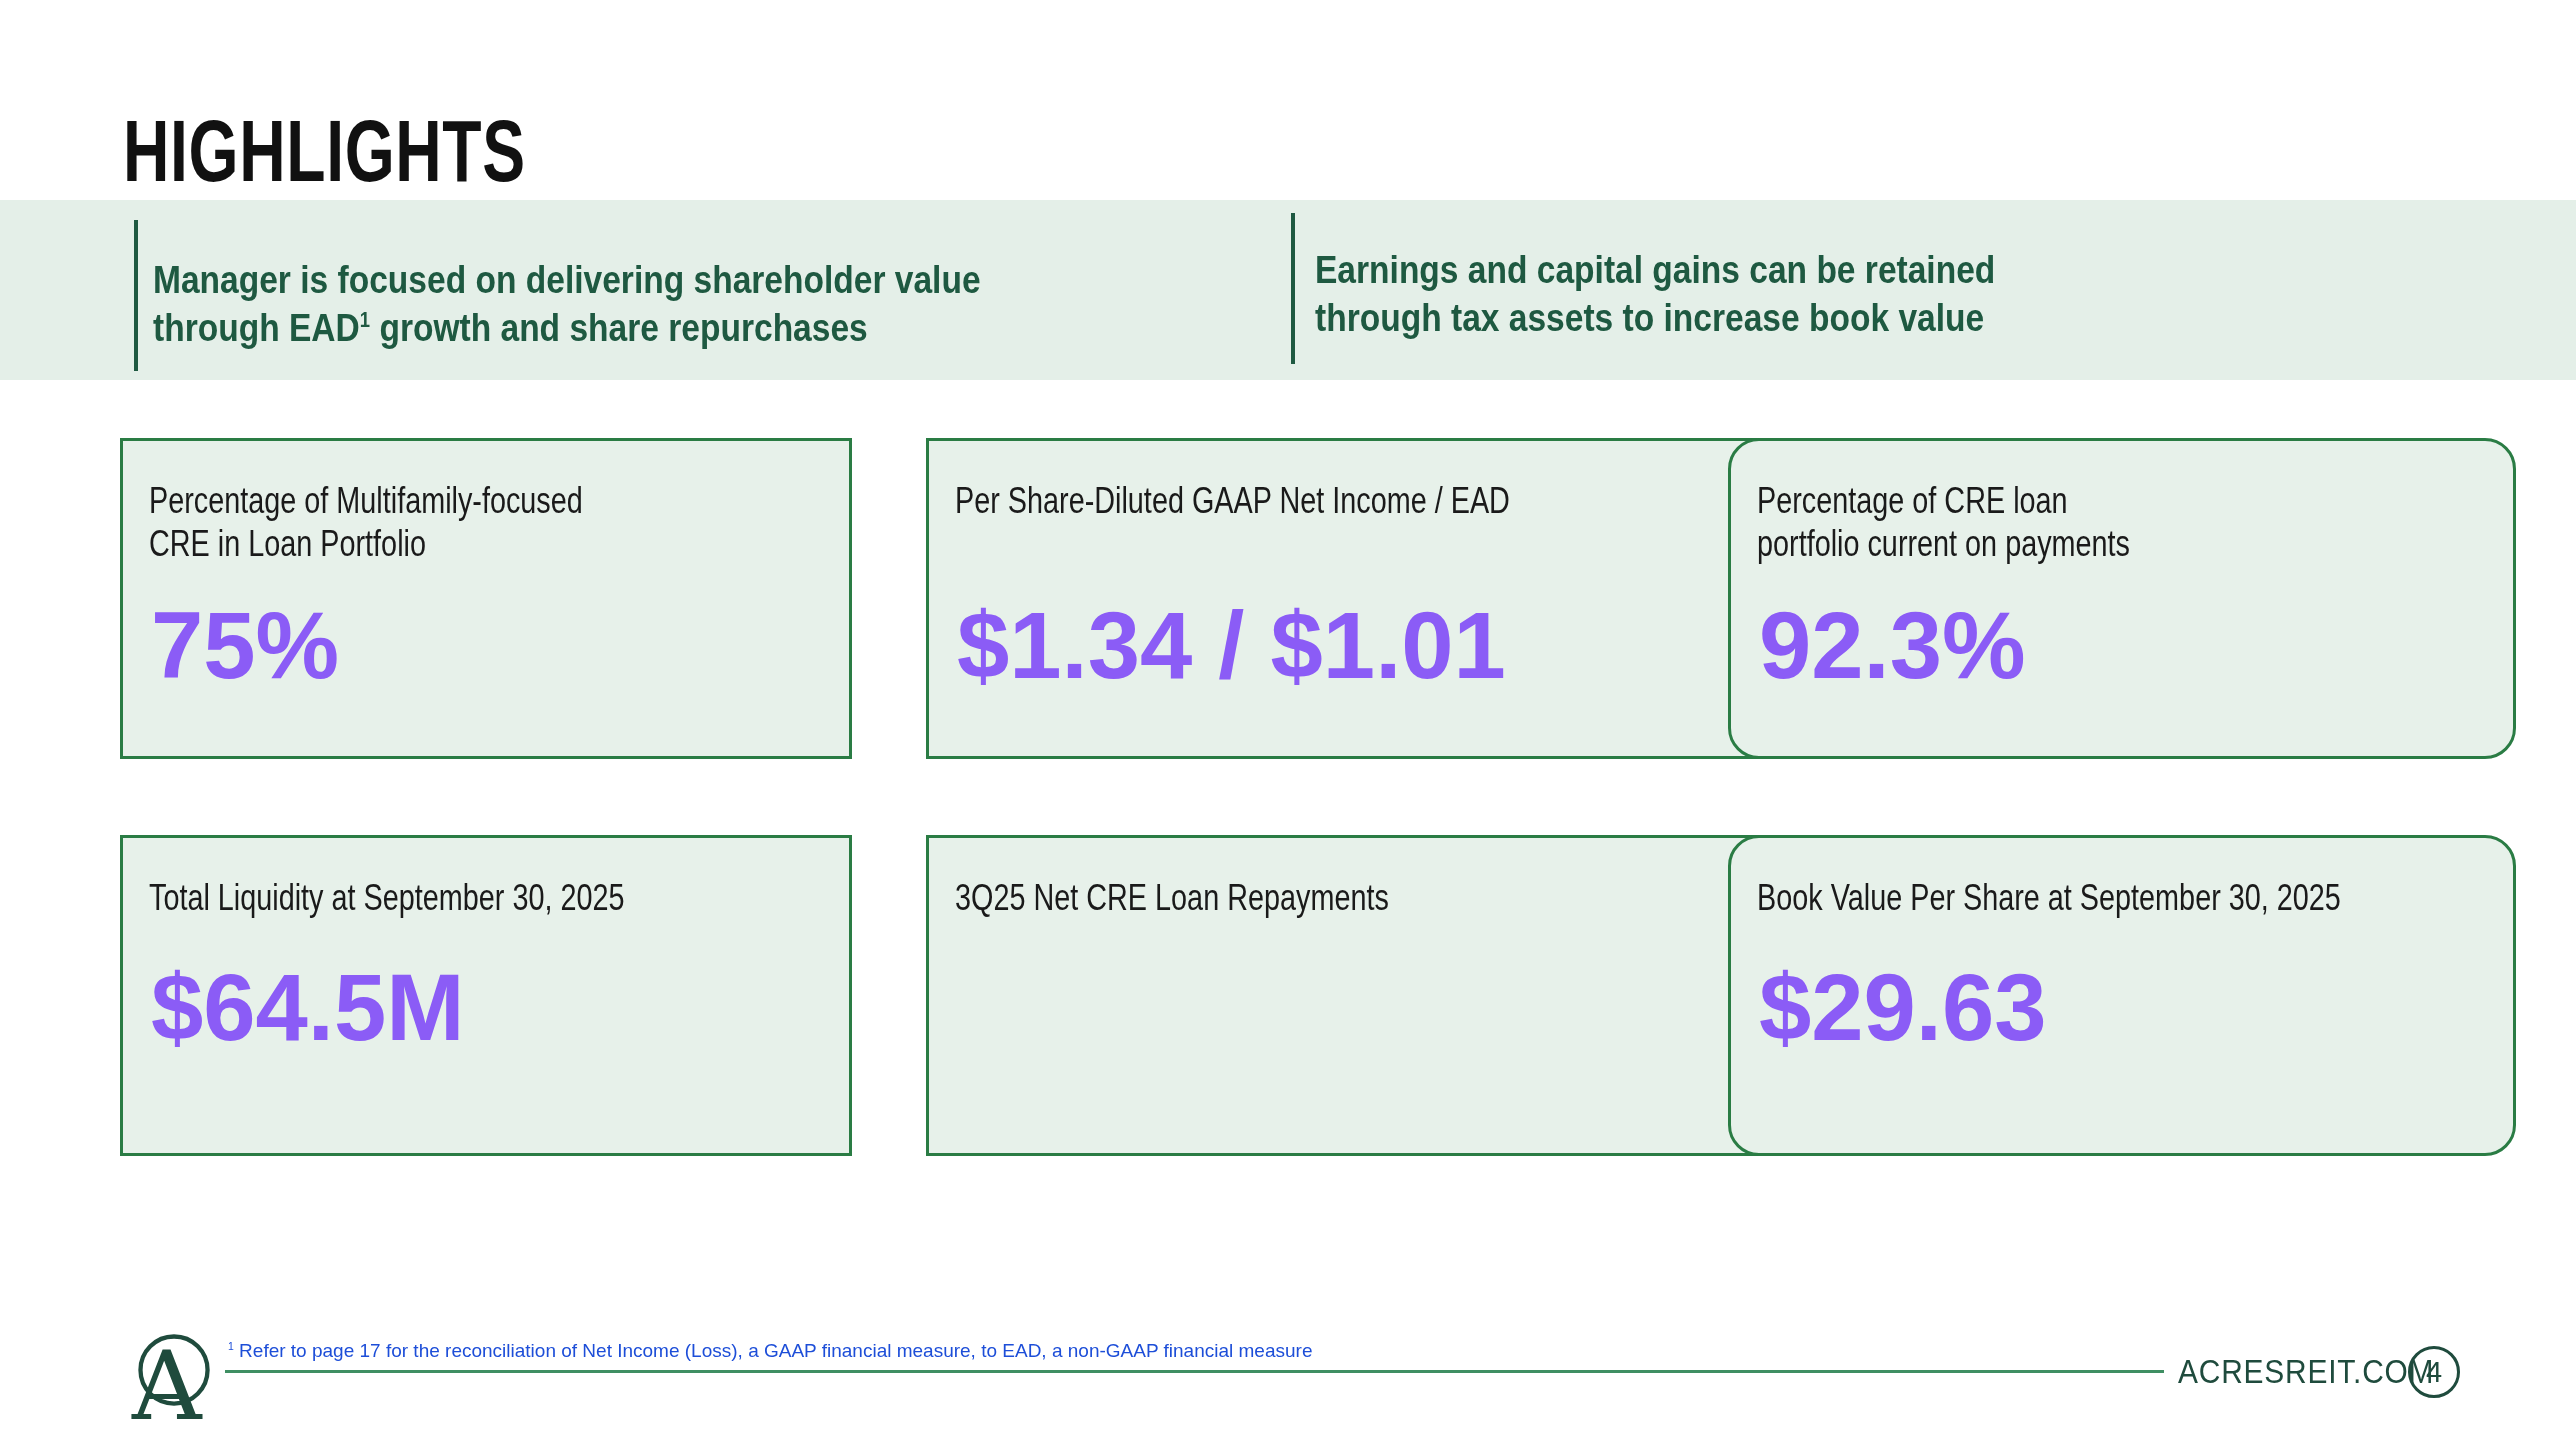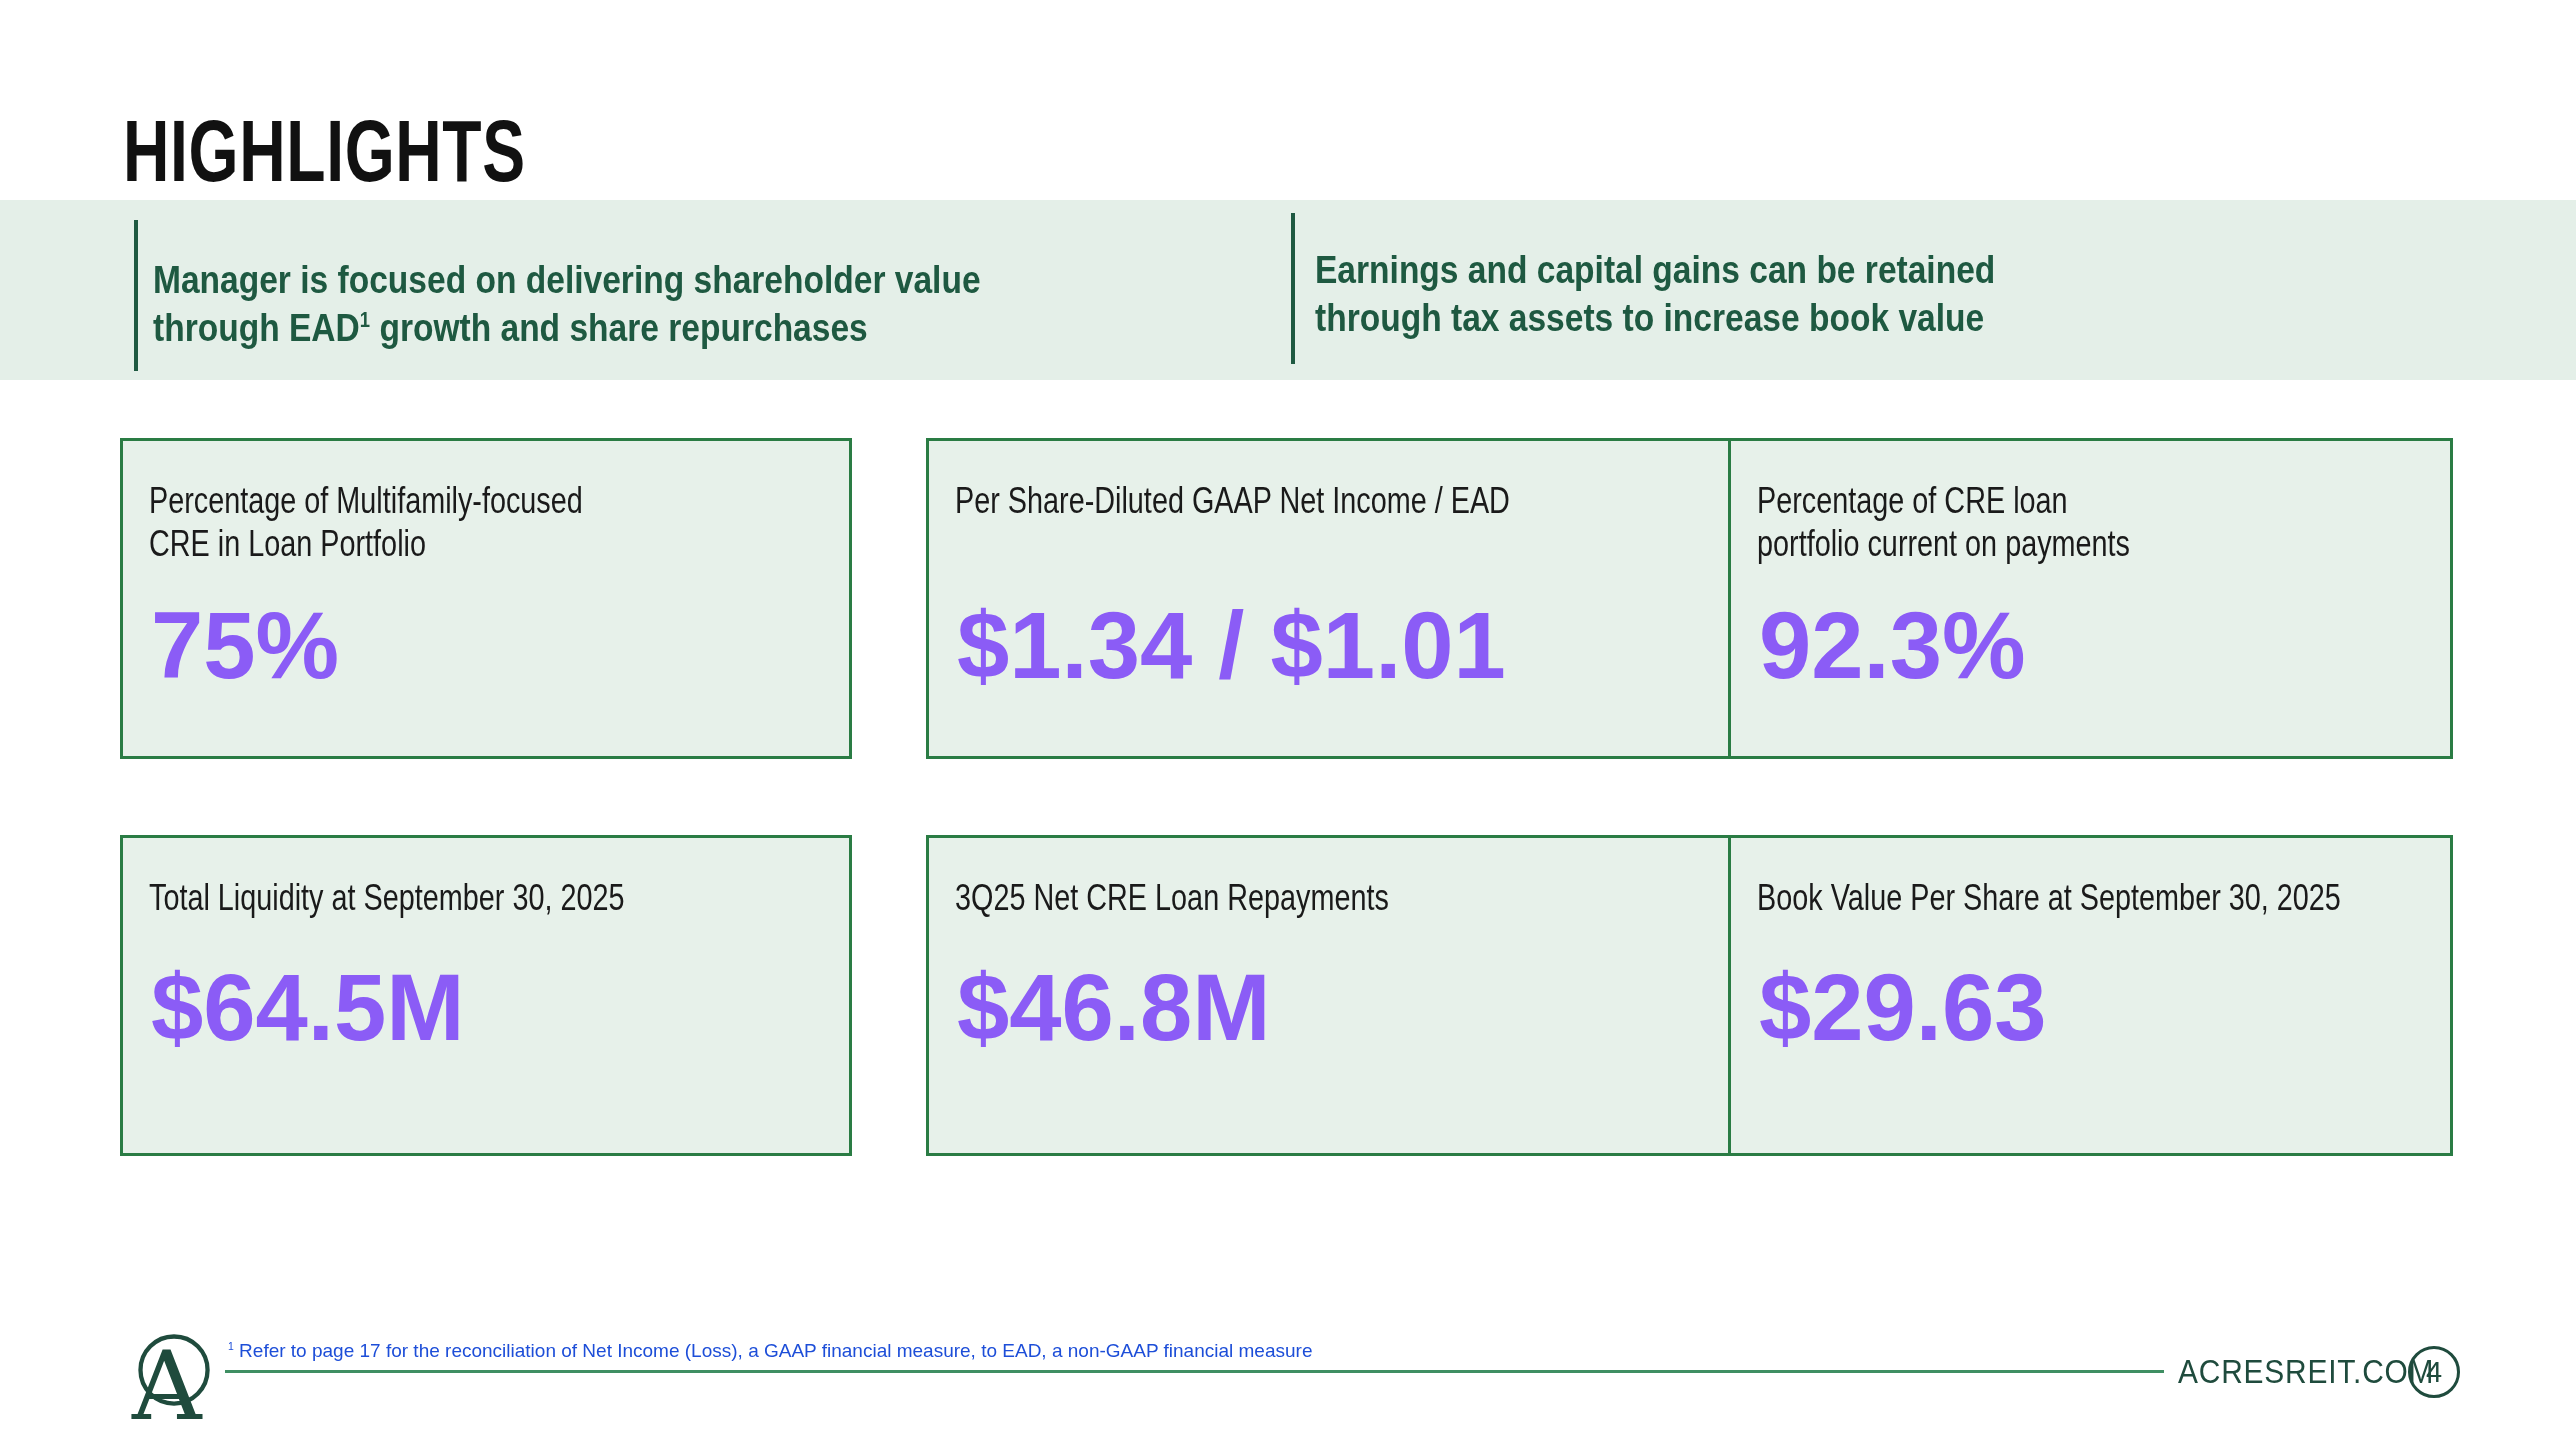--- a/index.html
+++ b/index.html
@@ -21,21 +21,21 @@
     white-space:nowrap;transform:scaleX(.86);transform-origin:left top;
   }
   .stmt-left{left:153px;top:56px;}
   .stmt-right{left:1315px;top:46px;}
   .stmt sup,.footnote sup{font-size:.55em;line-height:0;}
   .card{
     position:absolute;background:#e7f1ea;border:3.4px solid #2a7c44;box-sizing:border-box;
   }
   .c1{left:120px;width:732px;}
   .c2{left:926px;width:858px;}
-  .c3{left:1728px;width:725px;}
+  .c3{left:1728px;width:788px;border-radius:31px;}
   .r1{top:438px;height:321px;}
   .r2{top:835px;height:321px;}
   .card .label{
     margin:38px 17px 0 26px;font-size:36px;line-height:43px;color:#1a1a1a;
     white-space:nowrap;transform:scaleX(.8);transform-origin:left top;
   }
   .card .value{
     position:absolute;left:28px;font-size:94px;font-weight:700;color:#8b5cf6;
     line-height:1;white-space:nowrap;
   }
@@ -101,21 +101,20 @@
     <div class="label">
       <span>Total Liquidity at September 30, 2025</span>
     </div>
     <div class="value">$64.5M</div>
   </div>
 
   <div class="card c2 r2">
     <div class="label">
       <span>3Q25 Net CRE Loan Repayments</span>
     </div>
-    <div class="value">$46.8M</div>
   </div>
 
   <div class="card c3 r2">
     <div class="label">
       <span>Book Value Per Share at September 30, 2025</span>
     </div>
     <div class="value">$29.63</div>
   </div>
 
   <svg class="logo" viewBox="0 0 100 108" width="86" height="93" aria-hidden="true">

